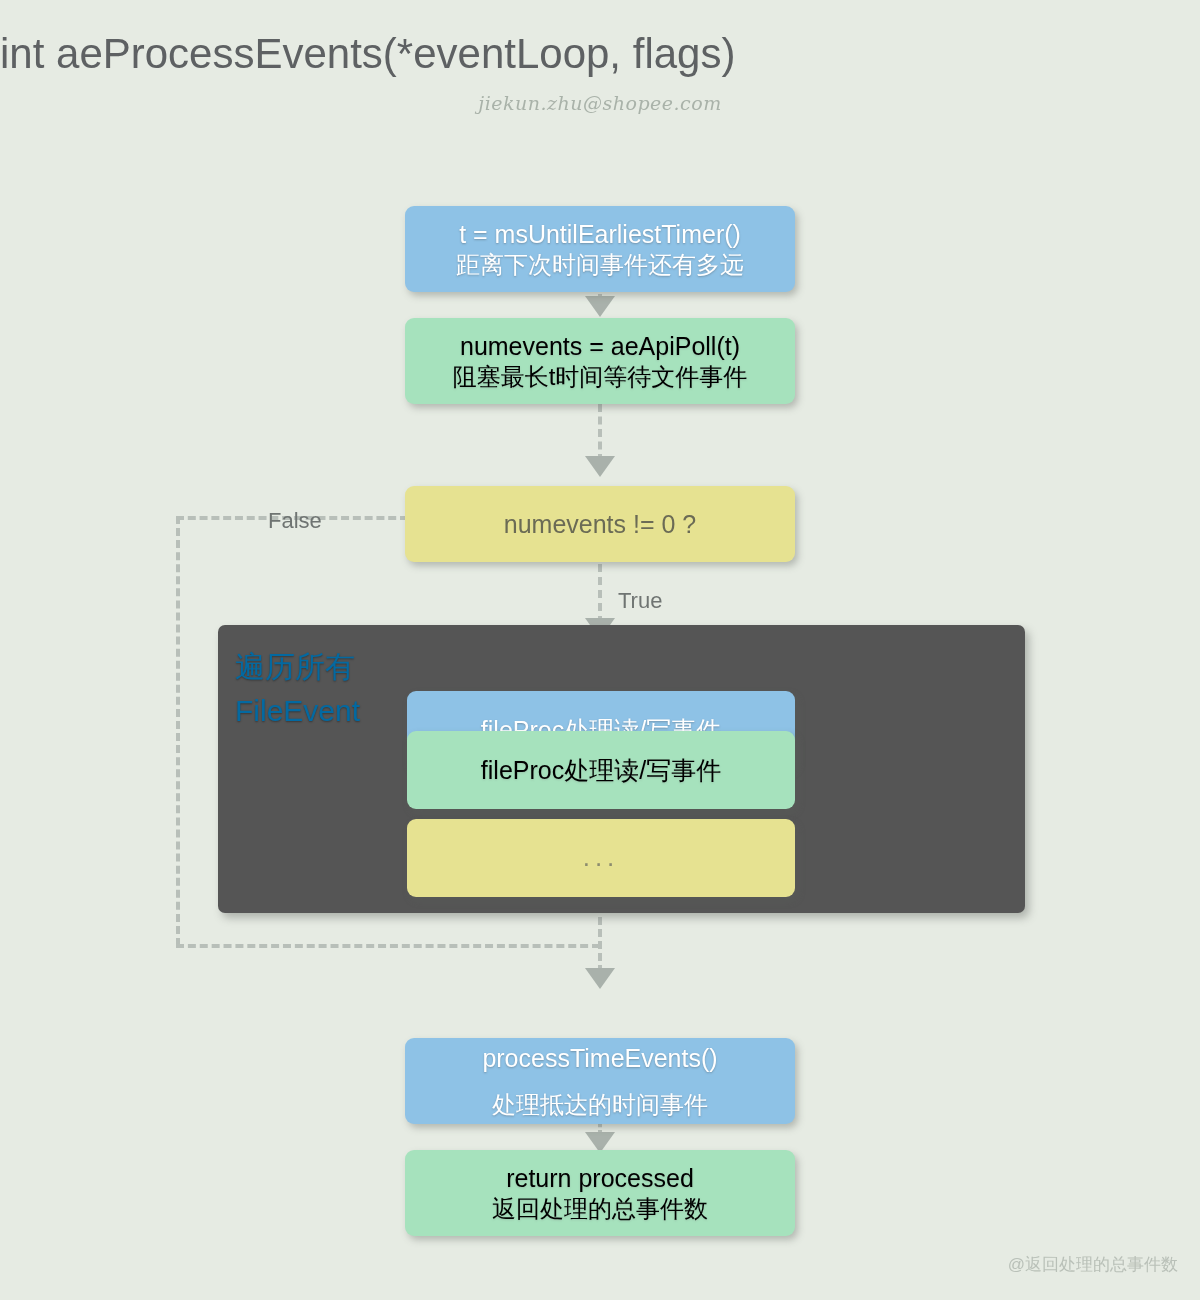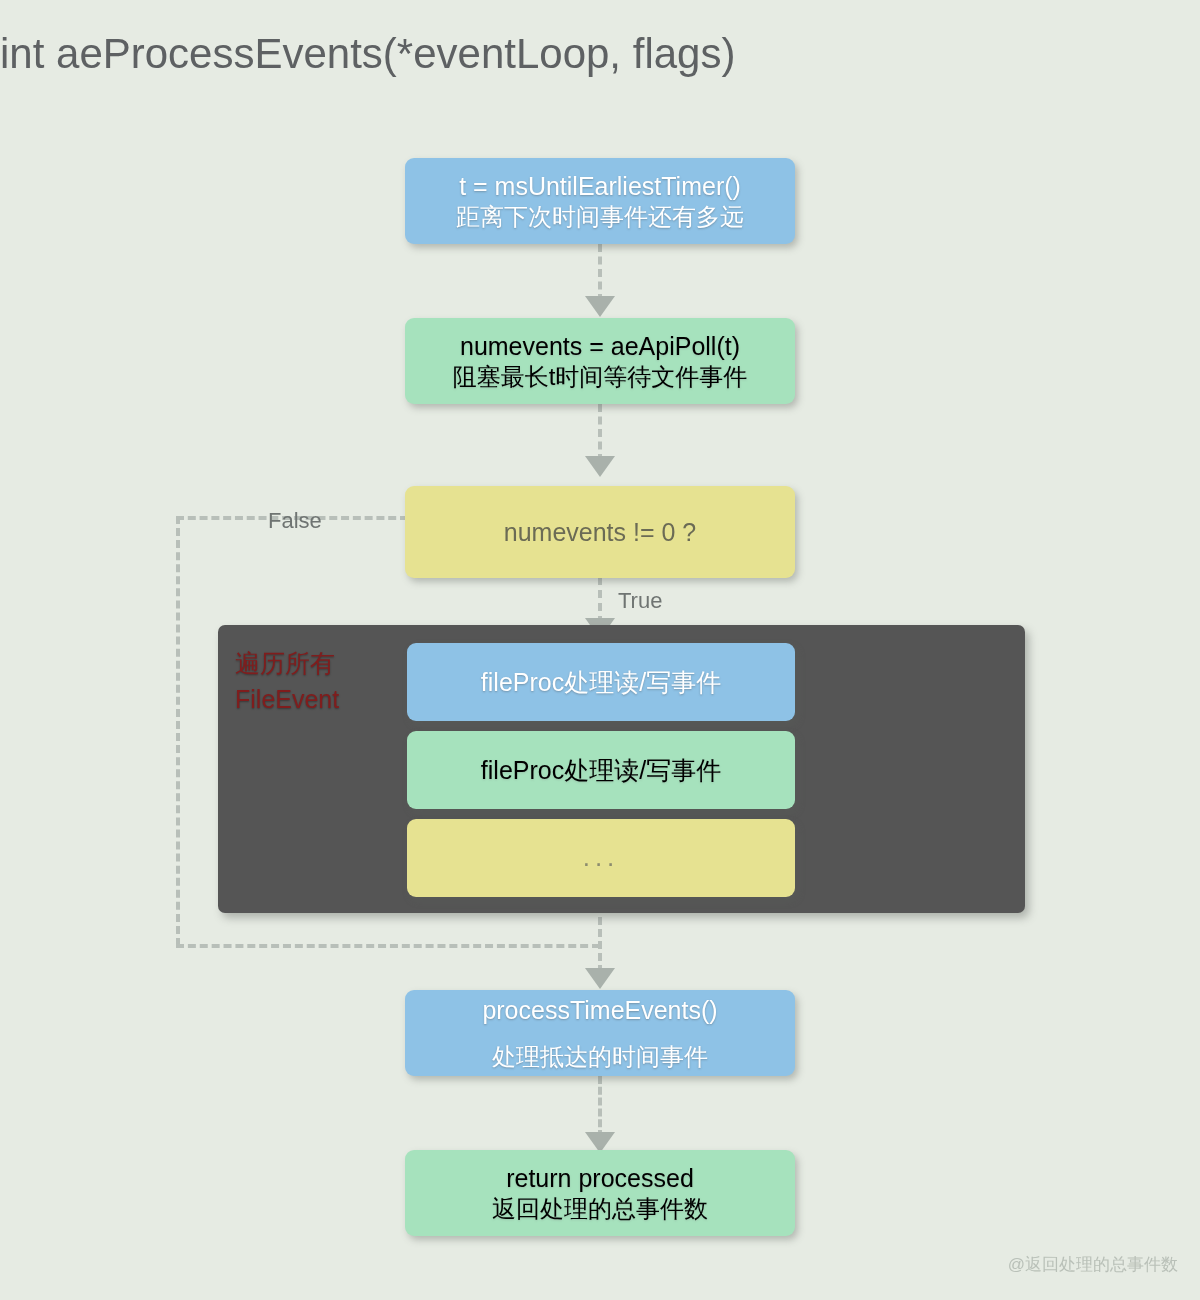--- a/index.html
+++ b/index.html
@@ -58,20 +58,21 @@
   }
   .node .l1, .node .l2 {
     display: block;
     line-height: 1.22;
     white-space: nowrap;
   }
   .node.blue {
     background: #8ec2e6;
     color: #ffffff;
     text-shadow: 0 1px 2px rgba(80,90,100,0.45);
+    margin-top: 48px;
   }
   .node.green {
     background: #a6e2bd;
     color: #000000;
     text-shadow: 0 1px 2px rgba(140,160,150,0.45);
   }
   .node.yellow {
     background: #e6e291;
     color: #6b6b55;
   }
@@ -81,22 +82,22 @@
 
   
   .group-box {
     position: absolute;
     background: #555555;
     border-radius: 7px;
     box-shadow: 4px 5px 9px rgba(90,95,90,0.40);
   }
   .group-label {
     position: absolute;
-    color: #7f1d1d;
-    font-size: 25px;
+    color: #0369a1;
+    font-size: 30px;
     line-height: 1.45;
     white-space: pre-line;
     text-shadow: 0 1px 2px rgba(0,0,0,0.35);
   }
 
   
   .edge-v {
     position: absolute;
     width: 0;
     border-left: 4px dashed #b8bfb9;
@@ -138,20 +139,21 @@
     color: #b9c0b8;
     white-space: nowrap;
   }
 </style>
 </head>
 <body>
 
 <div id="canvas">
 
   <div class="title">int aeProcessEvents(*eventLoop, flags)</div>
+  <div class="signature">jiekun.zhu@shopee.com</div>
 
   <div class="edge-v" style="left:598px; top:244px; height:58px;"></div>
   <div class="arrowhead" style="left:585px; top:296px;"></div>
 
   <div class="edge-v" style="left:598px; top:404px; height:58px;"></div>
   <div class="arrowhead" style="left:585px; top:456px;"></div>
 
   <div class="edge-v" style="left:598px; top:564px; height:60px;"></div>
   <div class="arrowhead" style="left:585px; top:618px;"></div>
   <div class="edge-label" style="left:618px; top:588px;">True</div>
@@ -174,21 +176,21 @@
   <div class="node blue" style="left:405px; top:158px; width:390px; height:86px;">
     <span class="l1 fs-main">t = msUntilEarliestTimer()</span>
     <span class="l2 fs-sub">距离下次时间事件还有多远</span>
   </div>
 
   <div class="node green" style="left:405px; top:318px; width:390px; height:86px;">
     <span class="l1 fs-main">numevents = aeApiPoll(t)</span>
     <span class="l2 fs-sub">阻塞最长t时间等待文件事件</span>
   </div>
 
-  <div class="node yellow" style="left:405px; top:486px; width:390px; height:92px;">
+  <div class="node yellow" style="left:405px; top:486px; width:390px; height:76px;">
     <span class="l1 fs-main">numevents != 0 ?</span>
   </div>
 
   <div class="node blue" style="left:407px; top:643px; width:388px; height:78px;">
     <span class="l1 fs-main">fileProc处理读/写事件</span>
   </div>
 
   <div class="node green" style="left:407px; top:731px; width:388px; height:78px;">
     <span class="l1 fs-main">fileProc处理读/写事件</span>
   </div>

